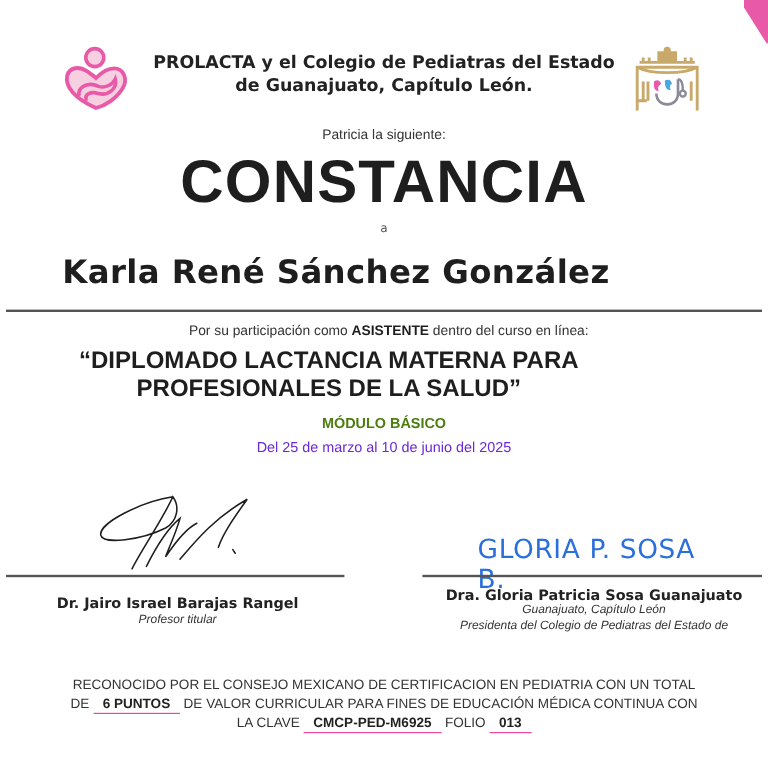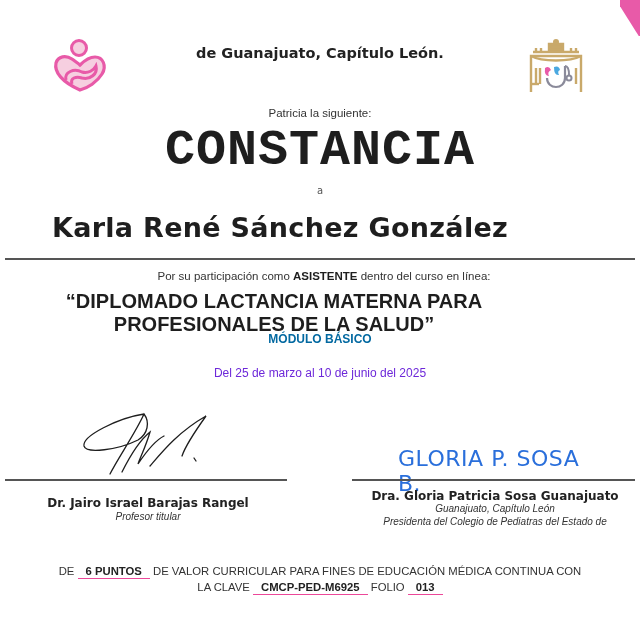--- a/index.html
+++ b/index.html
@@ -4,28 +4,28 @@
 <style>
   html, body { margin:0; padding:0; }
   body { width:640px; height:640px; background:#ffffff; position:relative; overflow:hidden; font-family:"DejaVu Sans", sans-serif; color:#1e1e1e; }
   .abs { position:absolute; }
   .corner { position:absolute; right:0; top:0; width:0; height:0; border-top:38px solid #e85aa8; border-left:24px solid transparent; }
   .corner-wrap { position:absolute; right:0; top:0; width:20px; height:36px; overflow:hidden; }
   .logo-left { left:52px; top:36px; width:56px; height:58px; }
   .logo-right { left:527px; top:38px; width:58px; height:56px; }
   .header-text { left:120px; top:44px; width:400px; text-align:center; font-weight:bold; font-size:14.5px; line-height:19px; color:#222; font-family:"DejaVu Sans", sans-serif; }
   .presenta { left:0; width:640px; top:107px; text-align:center; font-size:11.5px; color:#333; font-family:"Liberation Sans", sans-serif; }
-  .constancia { left:0; width:640px; top:122px; text-align:center; font-size:50px; font-weight:bold; letter-spacing:1px; color:#1e1e1e; font-family:Liberation Mono, monospace; }
+  .constancia { left:0; width:640px; top:122px; text-align:center; font-size:50px; font-weight:bold; letter-spacing:1px; color:#1e1e1e; font-family:Liberation Sans, sans-serif; }
   .a-letter { left:0; width:640px; top:185px; text-align:center; font-size:10px; color:#555; }
   .recipient { left:0; width:560px; top:212px; text-align:center; font-size:27px; font-weight:bold; color:#1e1e1e; font-family:"DejaVu Sans", sans-serif; letter-spacing:0.3px; }
   .line { position:absolute; height:1.5px; background:#555; }
   .participacion { left:4px; width:640px; top:270px; text-align:center; font-size:11.5px; color:#333; font-family:"Liberation Sans", sans-serif; }
   .participacion b { color:#1e1e1e; }
   .course { left:0; width:548px; top:290px; text-align:center; font-size:20px; font-weight:bold; line-height:23px; color:#1e1e1e; font-family:"Liberation Sans", sans-serif; }
-  .modulo { left:0; width:640px; top:332px; text-align:center; font-size:12px; font-weight:bold; color:#0369a1; font-family:"Liberation Sans", sans-serif; }
+  .modulo { left:0; width:640px; top:346px; text-align:center; font-size:12px; font-weight:bold; color:#4d7c0f; font-family:"Liberation Sans", sans-serif; }
   .fechas { left:0; width:640px; top:366px; text-align:center; font-size:12px; color:#6d28d9; font-family:"Liberation Sans", sans-serif; }
   .sig-svg-left { left:78px; top:410px; width:140px; height:68px; }
   .sig-blue { left:398px; top:446px; width:200px; text-align:left; font-size:22px; color:#2a6fdb; font-family:"DejaVu Sans", sans-serif; font-weight:normal; letter-spacing:0.5px; }
   .sig-name-left { left:0; width:296px; top:496px; text-align:center; font-size:12px; font-weight:bold; color:#222; }
   .sig-role-left { left:0; width:296px; top:511px; text-align:center; font-size:10px; font-style:italic; color:#333; font-family:"Liberation Sans", sans-serif; }
   .sig-name-right { left:350px; width:290px; top:489px; text-align:center; font-size:12px; font-weight:bold; color:#222; }
   .sig-role-right { left:350px; width:290px; top:503px; text-align:center; font-size:10px; font-style:italic; color:#333; line-height:12.5px; font-family:"Liberation Sans", sans-serif; }
   .footer { left:0; width:640px; top:563px; text-align:center; font-size:11.3px; line-height:16px; color:#333; font-family:"Liberation Sans", sans-serif; }
   .fill { display:inline-block; border-bottom:1px solid #ec4899; font-weight:bold; color:#222; padding:0 8px; line-height:13px; }
 </style>
@@ -36,20 +36,21 @@
     <div class="corner"></div>
   </div>
 
 <svg class="abs logo-left" viewBox="0 0 56 58">
   <circle cx="27" cy="12" r="7.5" fill="#f6cfe0" stroke="#e85aa8" stroke-width="3"></circle>
   <path d="M28 54 C 10 46, 2 36, 4 27 C 6 20, 14 19, 20 23 C 24 26, 27 28, 28 29 C 31 26, 36 21, 43 21 C 51 21, 55 30, 50 38 C 45 46, 36 52, 28 54 Z" fill="#f6cfe0" stroke="#e85aa8" stroke-width="3.2"></path>
   <path d="M14 44 C 12 36, 22 32, 30 36 C 36 38, 42 34, 44 30 C 46 38, 38 44, 30 42 C 24 40, 18 42, 20 48" fill="none" stroke="#e85aa8" stroke-width="3"></path>
 </svg>
 
 <div class="abs header-text">
+  <div>PROLACTA y el Colegio de Pediatras del Estado</div>
   <div>de Guanajuato, Capítulo León.</div>
 </div>
 
 <svg class="abs logo-right" viewBox="0 0 58 56">
   <g fill="none" stroke="#c9a96a" stroke-width="2.4">
     <path d="M22 12 L36 12 L36 6 L22 6 Z" fill="#c9a96a"></path>
     <circle cx="29" cy="4" r="3" fill="#c9a96a" stroke="none"></circle>
     <line x1="6" y1="14" x2="52" y2="14"></line>
     <line x1="9" y1="10" x2="9" y2="14"></line>
       <line x1="14" y1="10" x2="14" y2="14"></line>
@@ -100,15 +101,16 @@
 
 <div class="abs sig-blue">GLORIA P. SOSA B.</div>
 <div class="line" style="left:352px; width:283px; top:479px;"></div>
 <div class="abs sig-name-right">Dra. Gloria Patricia Sosa Guanajuato</div>
 <div class="abs sig-role-right">
   <div>Guanajuato, Capítulo León</div>
   <div>Presidenta del Colegio de Pediatras del Estado de</div>
 </div>
 
 <div class="abs footer">
+  <div>RECONOCIDO POR EL CONSEJO MEXICANO DE CERTIFICACION EN PEDIATRIA CON UN TOTAL</div>
   <div><span>DE </span><span class="fill">6 PUNTOS</span><span> DE VALOR CURRICULAR PARA FINES DE EDUCACIÓN MÉDICA CONTINUA CON</span></div>
   <div><span>LA CLAVE </span><span class="fill">CMCP-PED-M6925</span><span> FOLIO </span><span class="fill">013</span></div>
 </div>
 
 </body></html>

